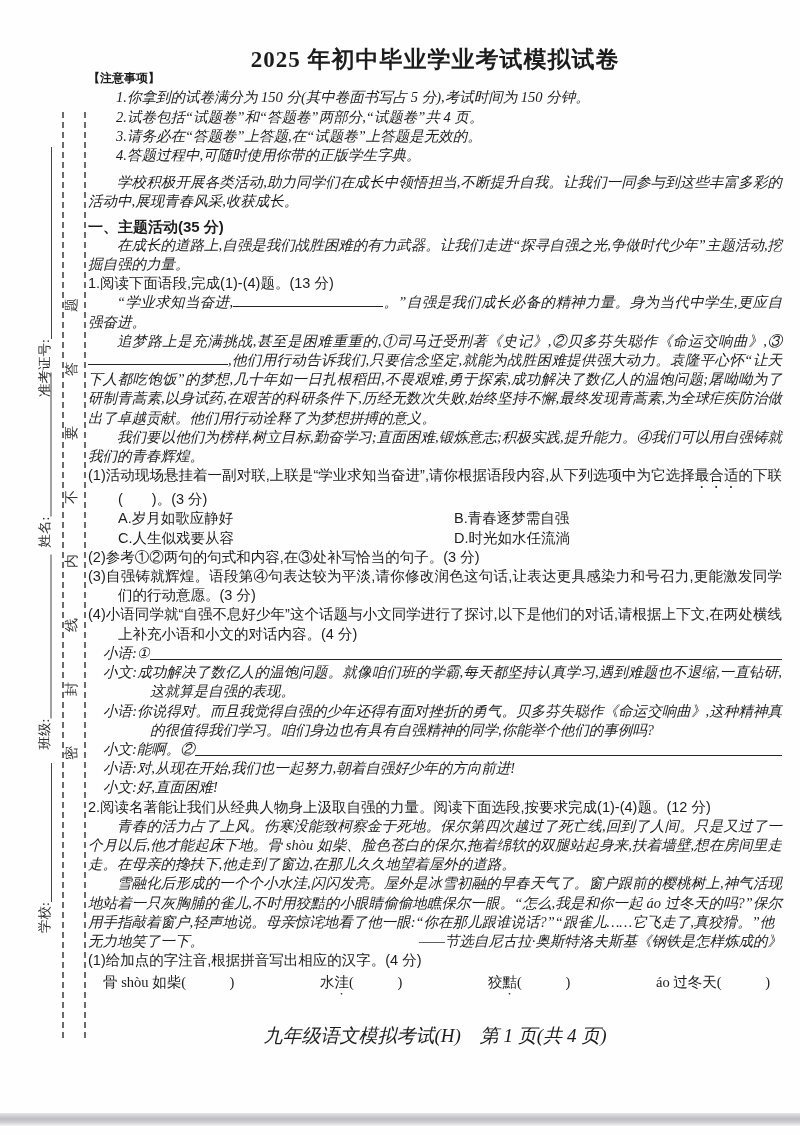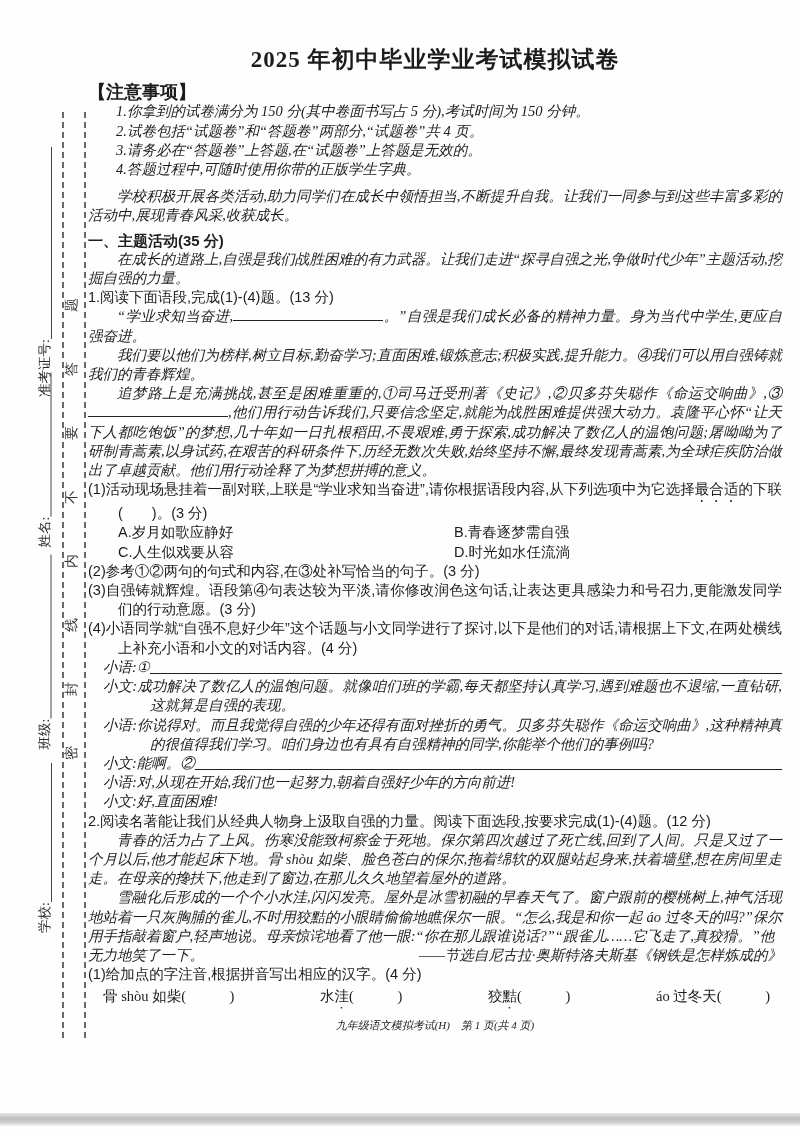--- a/index.html
+++ b/index.html
@@ -20,36 +20,36 @@
   .f-school{width:170px;left:-41px;top:838px;}
   
   .content{position:absolute;left:88px;top:50px;width:694px;font-size:14.5px;line-height:19.2px;}
   .hei{font-family:"Liberation Sans",sans-serif;}
   .kai{font-style:italic;}
   .jt{text-align:justify;}
   .title{font-size:23px;font-weight:bold;text-align:center;letter-spacing:1px;}
   .subtitle-row{position:relative;text-align:center;margin-top:9px;height:28px;}
   .subtitle{font-size:19px;font-weight:bold;letter-spacing:3px;}
   .date{position:absolute;right:24px;top:4px;font-weight:bold;font-style:italic;font-size:15px;}
-  .notice-head{font-weight:bold;font-size:18px;margin-top:14px;}
+  .notice-head{font-weight:bold;font-size:12px;}
   .note{margin-left:28px;}
   .para{text-indent:2em;}
   .sec-head{font-weight:bold;font-size:15px;margin-top:5px;}
   .sub{padding-left:30px;text-indent:-30px;}
   .opt-row{display:flex;padding-left:30px;}
   .opt-a{width:336px;}
   .bl{display:inline-block;border-bottom:1px solid #222;height:13px;vertical-align:baseline;}
   .w150{width:150px;}.w140{width:140px;}
   .dlg{margin-left:15px;padding-left:47px;text-indent:-47px;}
   .dlg-flex{margin-left:15px;display:flex;}
   .dlg-flex .sp{white-space:nowrap;}
   .fl{flex:1;border-bottom:1px solid #222;margin-bottom:3px;}
   .attr-row{display:flex;justify-content:space-between;}
   .pin-row{display:flex;justify-content:space-between;margin:3px 12px 0 15px;}
-  .footer{text-align:center;font-size:11px;margin-top:4px;}
+  .footer{text-align:center;font-size:19px;margin-top:28px;}
   .emphd{-webkit-text-emphasis:filled dot;-webkit-text-emphasis-position:under;
          text-emphasis:filled dot;text-emphasis-position:under right;}
   
   .scan-band{position:absolute;left:0;top:1113px;width:800px;height:13px;
     background:linear-gradient(to bottom,#e4e4e7 0%,#bcbcc2 45%,#cfcfd4 72%,#f4f4f6 100%);}
 </style>
 </head>
 <body>
 
 <div class="page">
@@ -88,24 +88,24 @@
     <div class="para kai jt" style="margin-top:8px;">学校积极开展各类活动,助力同学们在成长中领悟担当,不断提升自我。让我们一同参与到这些丰富多彩的活动中,展现青春风采,收获成长。</div>
 
     <div class="sec-head hei">一、主题活动(35 分)</div>
     <div class="para kai jt">在成长的道路上,自强是我们战胜困难的有力武器。让我们走进“探寻自强之光,争做时代少年”主题活动,挖掘自强的力量。</div>
 
     <div class="hei">1.阅读下面语段,完成(1)-(4)题。(13 分)</div>
 
     <div class="para kai jt">
       <span>“学业求知当奋进,</span><span class="bl w150"></span><span>。”自强是我们成长必备的精神力量。身为当代中学生,更应自强奋进。</span>
     </div>
-    <div class="para kai jt">我们要以他们为榜样,树立目标,勤奋学习;直面困难,锻炼意志;积极实践,提升能力。④我们可以用自强铸就我们的青春辉煌。</div>
     <div class="para kai jt">
       <span>追梦路上是充满挑战,甚至是困难重重的,①司马迁受刑著《史记》,②贝多芬失聪作《命运交响曲》,③</span><span class="bl w140"></span><span>,他们用行动告诉我们,只要信念坚定,就能为战胜困难提供强大动力。袁隆平心怀“让天下人都吃饱饭”的梦想,几十年如一日扎根稻田,不畏艰难,勇于探索,成功解决了数亿人的温饱问题;屠呦呦为了研制青蒿素,以身试药,在艰苦的科研条件下,历经无数次失败,始终坚持不懈,最终发现青蒿素,为全球疟疾防治做出了卓越贡献。他们用行动诠释了为梦想拼搏的意义。</span>
     </div>
+    <div class="para kai jt">我们要以他们为榜样,树立目标,勤奋学习;直面困难,锻炼意志;积极实践,提升能力。④我们可以用自强铸就我们的青春辉煌。</div>
 
     <div class="sub hei jt">
       <span>(1)活动现场悬挂着一副对联,上联是“学业求知当奋进”,请你根据语段内容,从下列选项中为它选择</span><span class="emphd">最合适</span><span>的下联(　　)。(3 分)</span>
     </div>
     <div class="opt-row hei">
       <span class="opt-a">A.岁月如歌应静好</span>
       <span>B.青春逐梦需自强</span>
     </div>
     <div class="opt-row hei">
       <span class="opt-a">C.人生似戏要从容</span>

